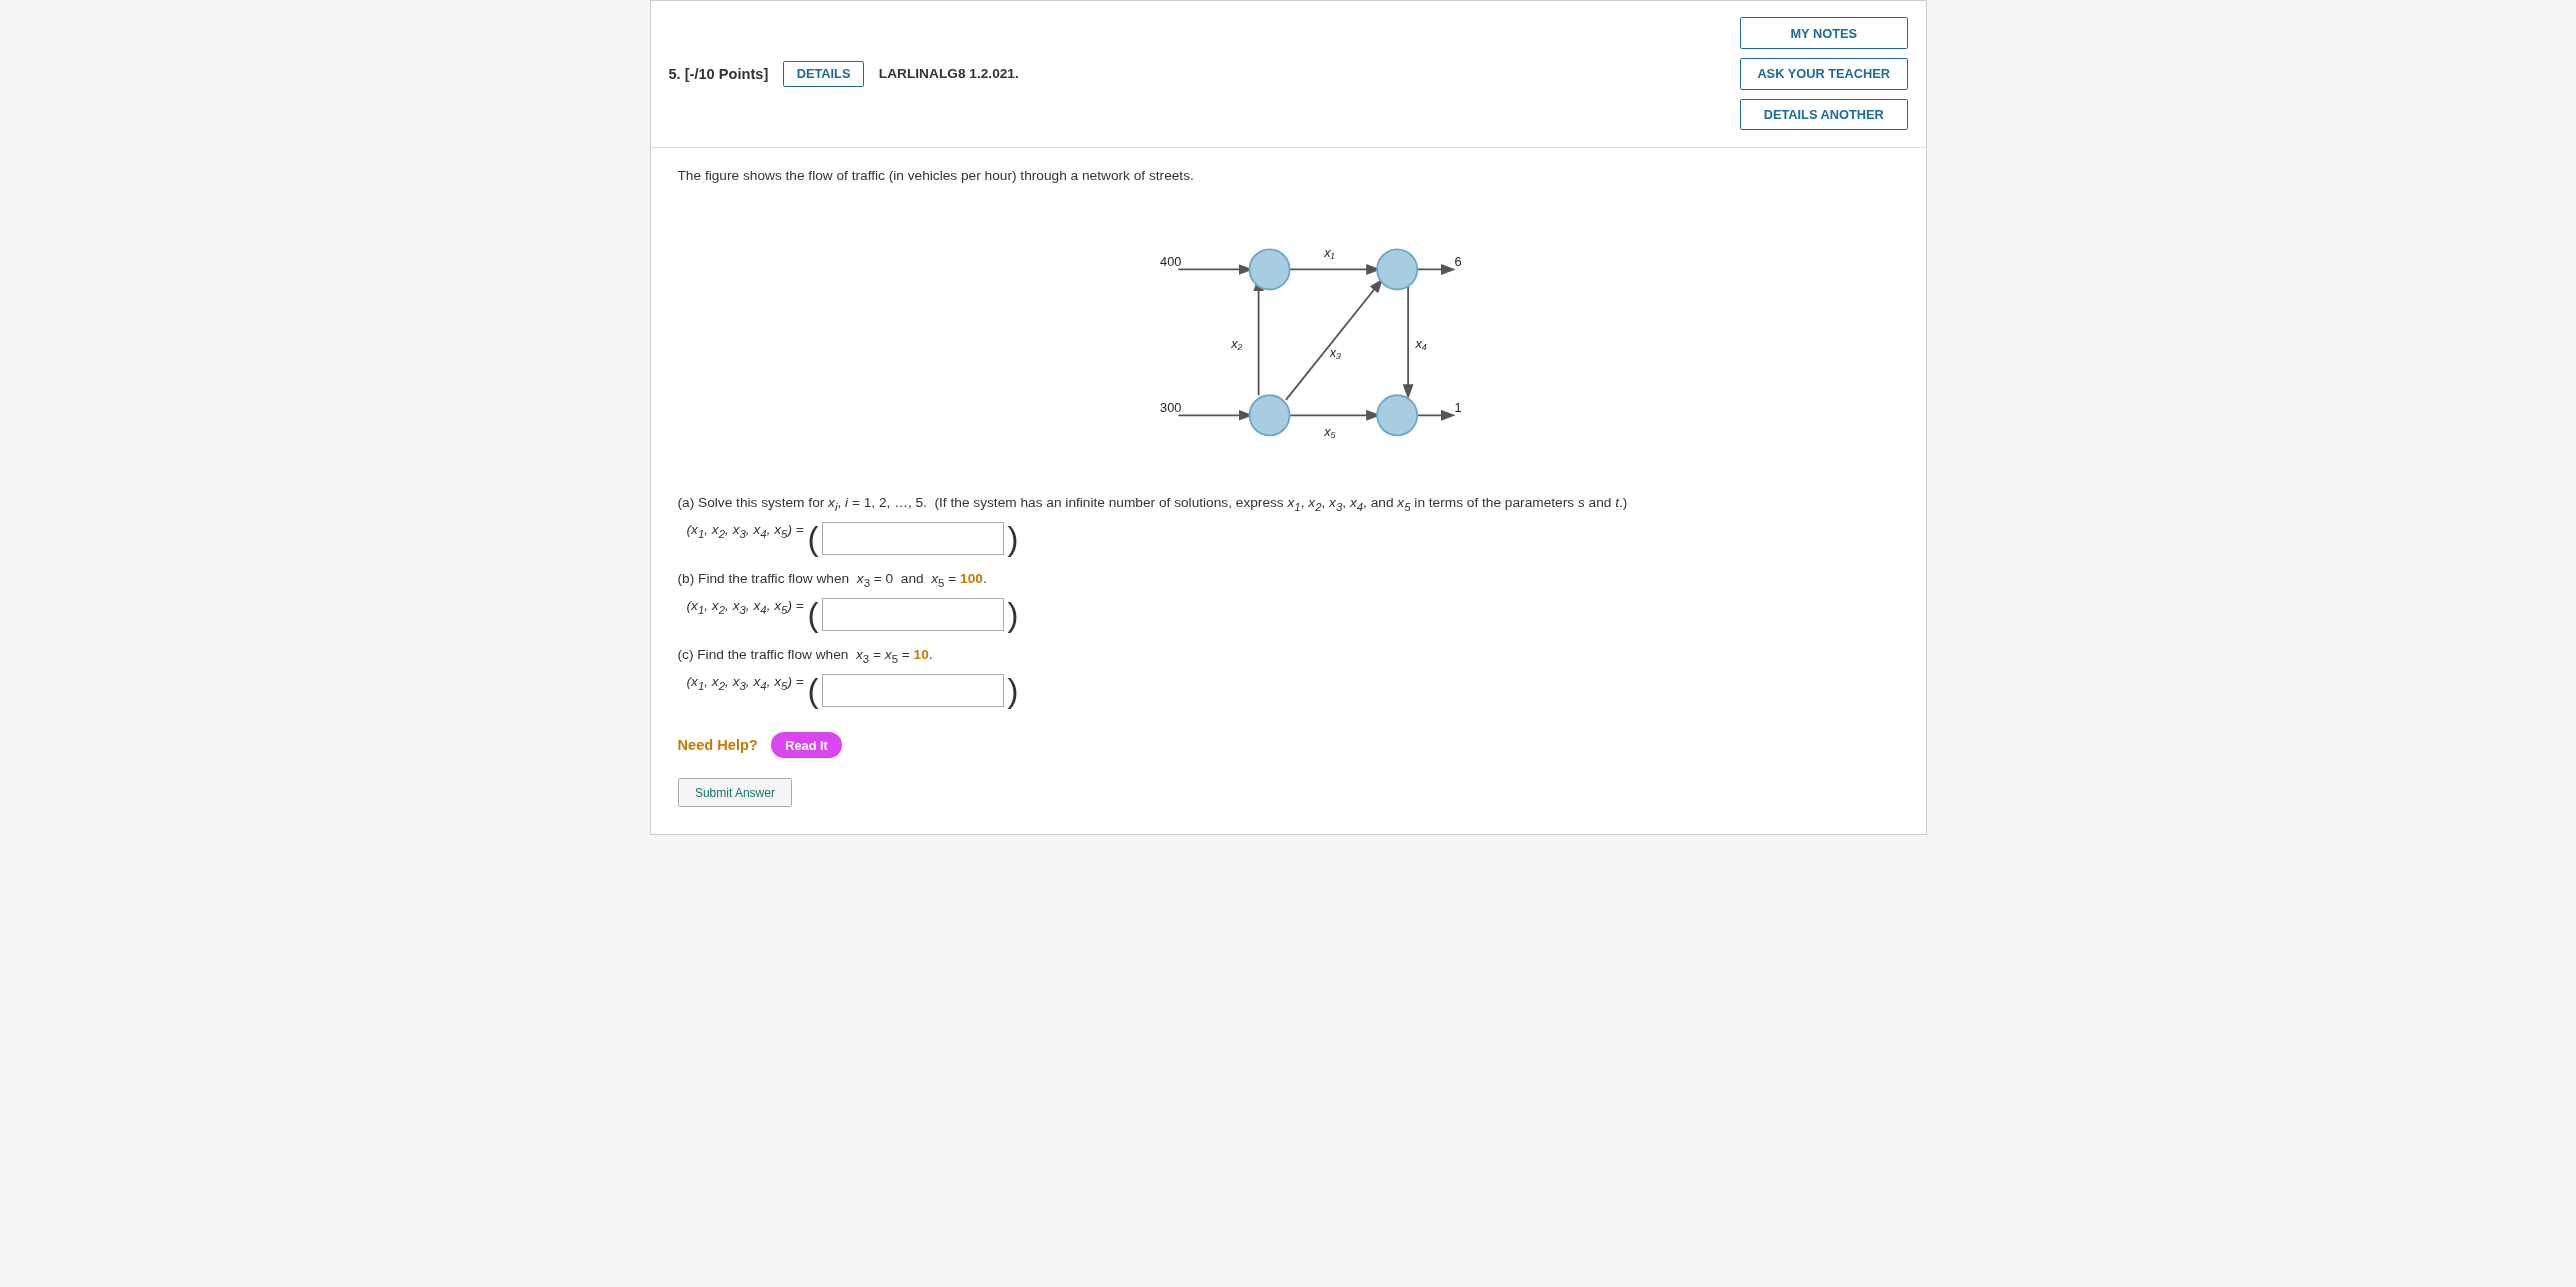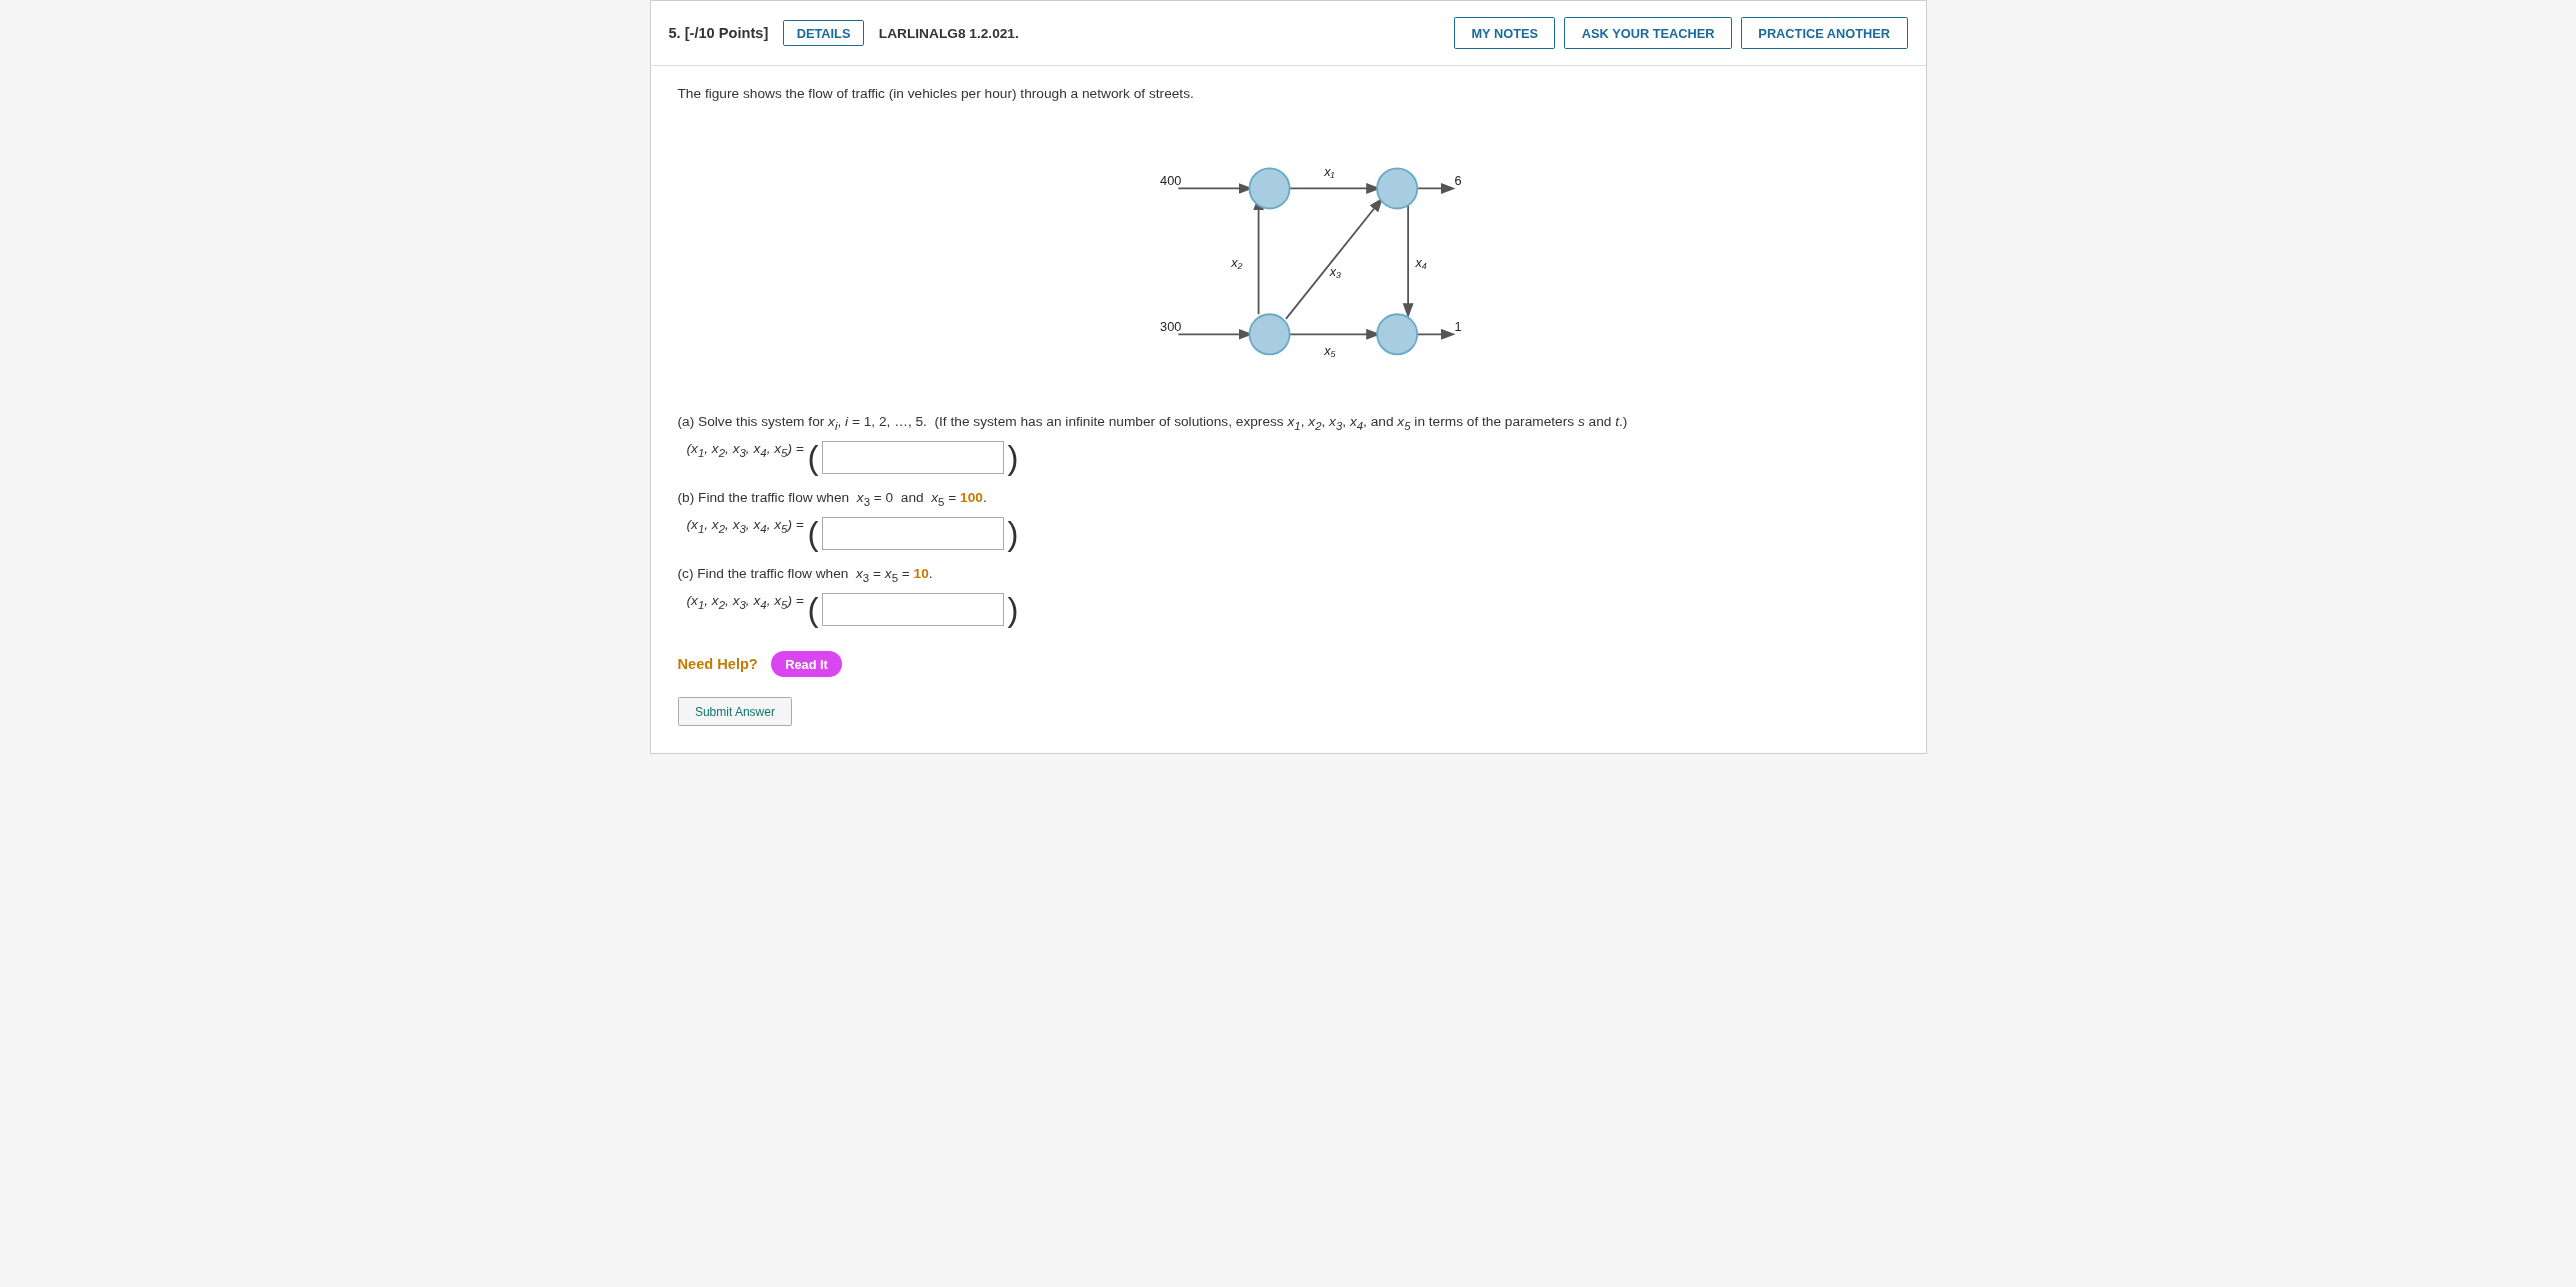--- a/index.html
+++ b/index.html
@@ -40,20 +40,21 @@
     }
     .problem-code {
       font-weight: bold;
       font-size: 13.7px;
       flex: 1;
     }
     .header-buttons {
       display: flex;
       gap: 9px;
       margin-left: auto;
+      flex-direction: column;
     }
     .header-btn {
       border: 1.8px solid #1a6a9a;
       background: #fff;
       color: #1a6a9a;
       padding: 7.3px 16.4px;
       font-size: 12.8px;
       font-weight: bold;
       cursor: pointer;
       border-radius: 1.8px;
@@ -163,21 +164,21 @@
 
 <div class="page-container">
 
   <div class="header">
     <span class="question-label">5. [-/10 Points]</span>
     <button class="details-btn">DETAILS</button>
     <span class="problem-code">LARLINALG8 1.2.021.</span>
     <div class="header-buttons">
       <button class="header-btn">MY NOTES</button>
       <button class="header-btn">ASK YOUR TEACHER</button>
-      <button class="header-btn">PRACTICE ANOTHER</button>
+      <button class="header-btn">DETAILS ANOTHER</button>
     </div>
   </div>
 
   <div class="content">
     <p class="problem-desc">The figure shows the flow of traffic (in vehicles per hour) through a network of streets.</p>
 
     <div class="diagram-area">
       <svg class="traffic-diagram" viewBox="0 0 340 290" style="font-size:15px">
         <defs>
           <marker id="arrow" markerWidth="8" markerHeight="8" refX="6" refY="3" orient="auto">

